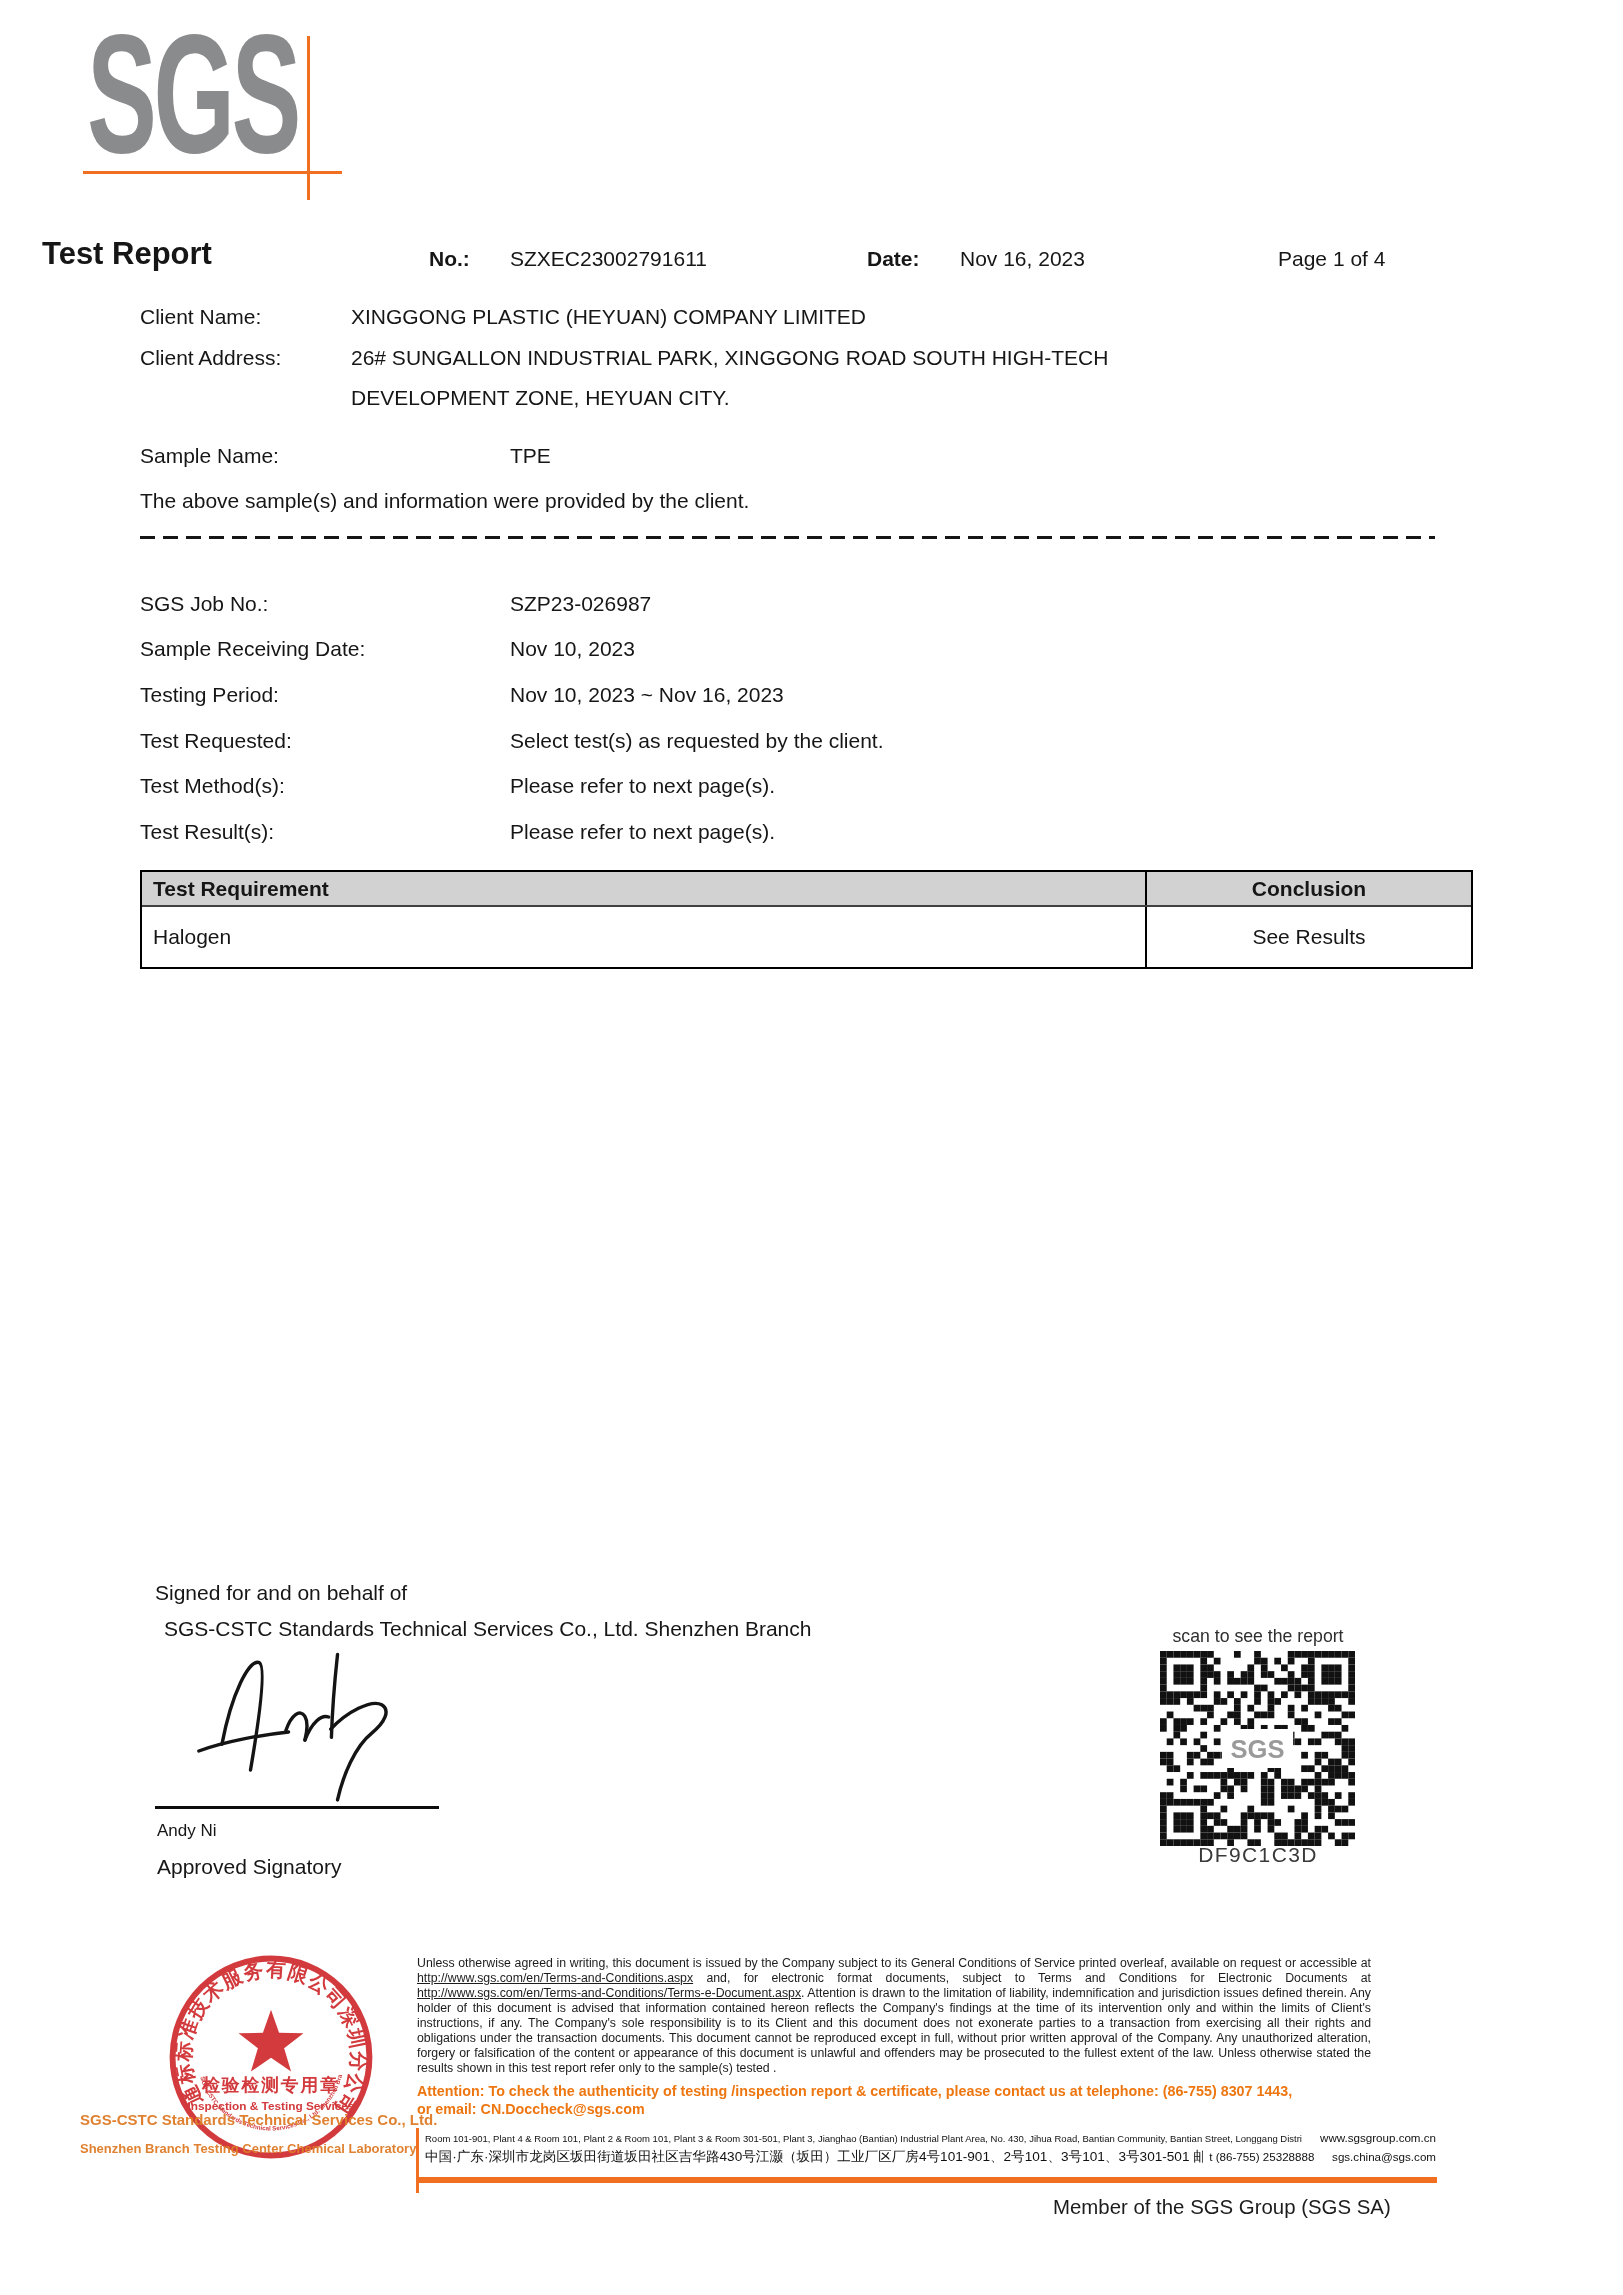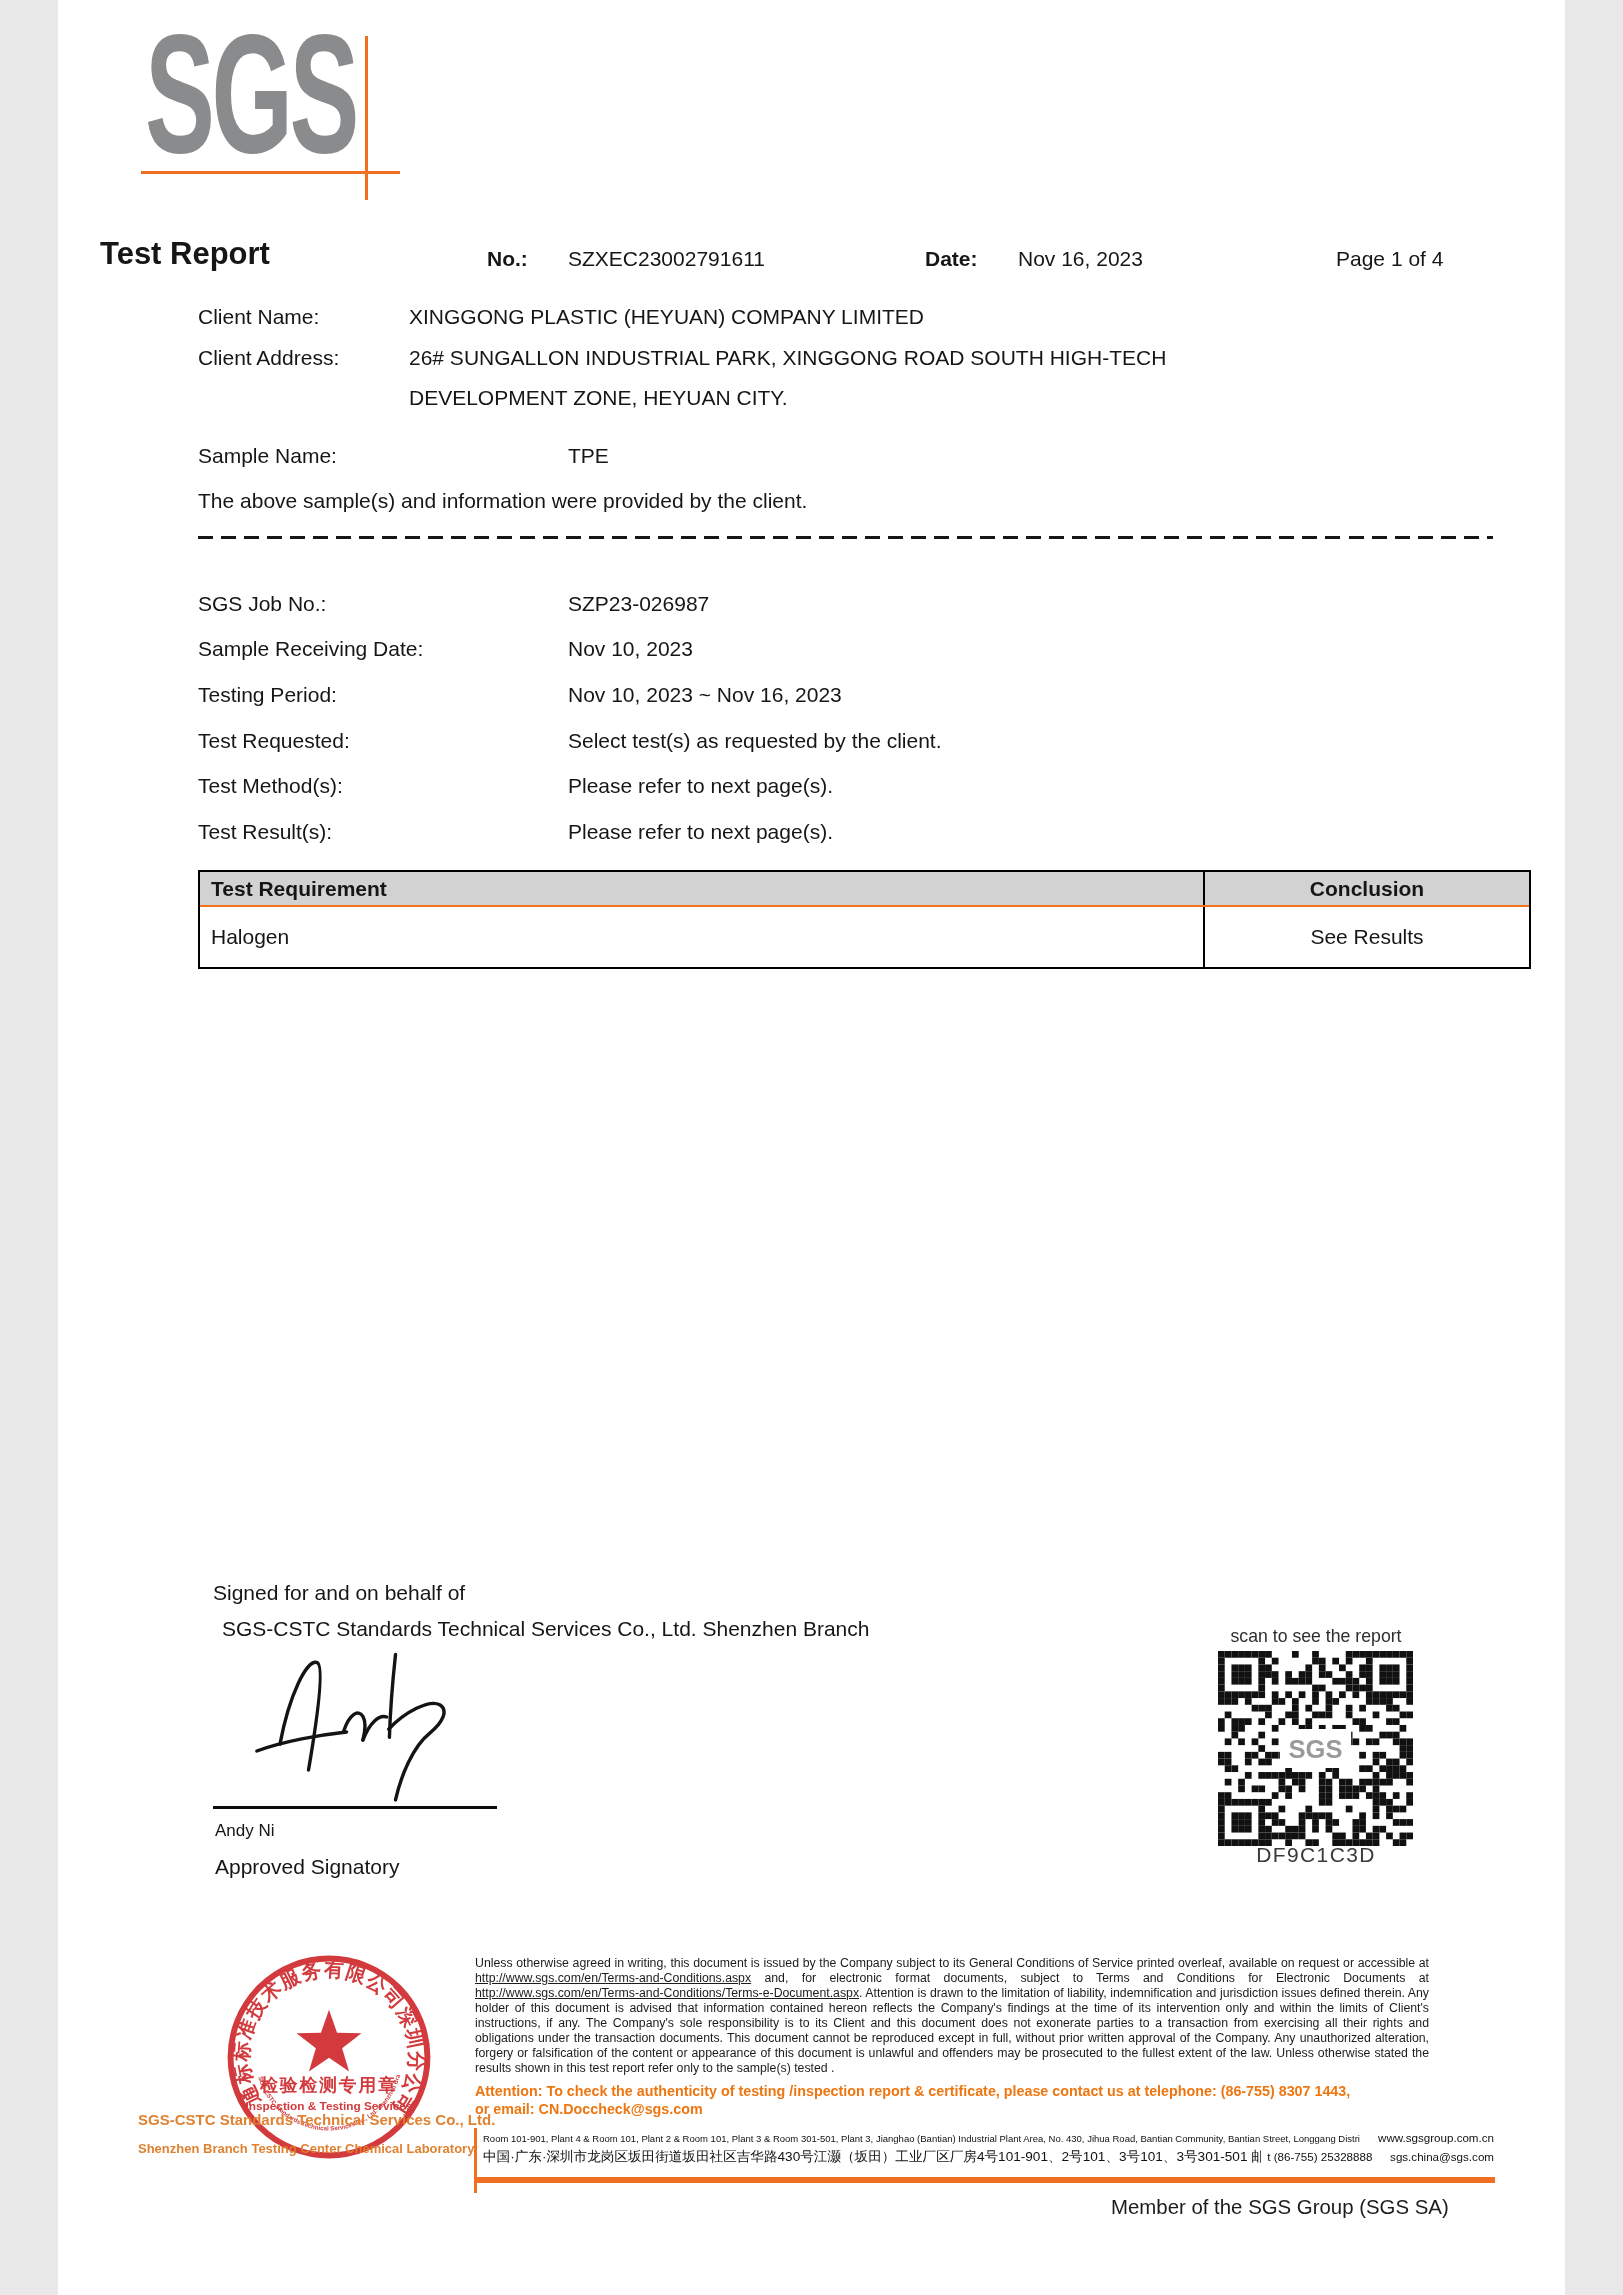--- a/index.html
+++ b/index.html
@@ -1,17 +1,17 @@
 <!DOCTYPE html>
 <html style="font-size:11px"><head>
 <meta charset="utf-8">
 <style>
   html,body { margin:0; padding:0; background:#e8e8e8; }
   .page {
-    position:relative; width:1507px; height:2295px; margin:0 auto;
+    position:relative; width:1623px; height:2295px; margin:0 auto;
     background:#ffffff; overflow:hidden;
     font-family:"Liberation Sans", sans-serif; color:#161616;
   }
 
   
   .logo-text {
     position:absolute; left:87px; top:12.3px;
     font-size:169px; font-weight:bold; line-height:164px;
     color:#8a8b8d; letter-spacing:-5.5px;
     transform:scaleX(.62); transform-origin:left top;
@@ -29,21 +29,21 @@
   .val { position:absolute; font-size:21px; }
 
   .dash {
     position:absolute; top:536px; height:3.4px;
     background:repeating-linear-gradient(90deg,#161616 0 15px,transparent 15px 23px);
   }
 
   
   .tbl { position:absolute; left:140px; top:870px; width:1329px; border:2px solid #000; }
   .tbl-row { display:flex; }
-  .tbl-head { background:#d2d2d2; border-bottom:2px solid #f97316; }
+  .tbl-head { background:#d2d2d2; border-bottom:2px solid #404040; }
   .tbl .c1 { width:992px; border-right:2px solid #000; padding-left:11px; display:flex; align-items:center; }
   .tbl .c2 { flex:1; display:flex; align-items:center; justify-content:center; text-align:center; }
   .tbl-head .cell { font-size:21px; font-weight:bold; height:33px; }
   .tbl-body .cell { font-size:21px; height:60px; }
 
   
   .sig-for   { position:absolute; left:155px; top:1581px; font-size:21px; }
   .sig-co    { position:absolute; left:164px; top:1617px; font-size:21px; }
   .sig-svg   { position:absolute; left:189px; top:1649px; }
   .sig-line  { position:absolute; left:155px; top:1806px; width:284px; height:3.4px; background:#0d0d0d; }

